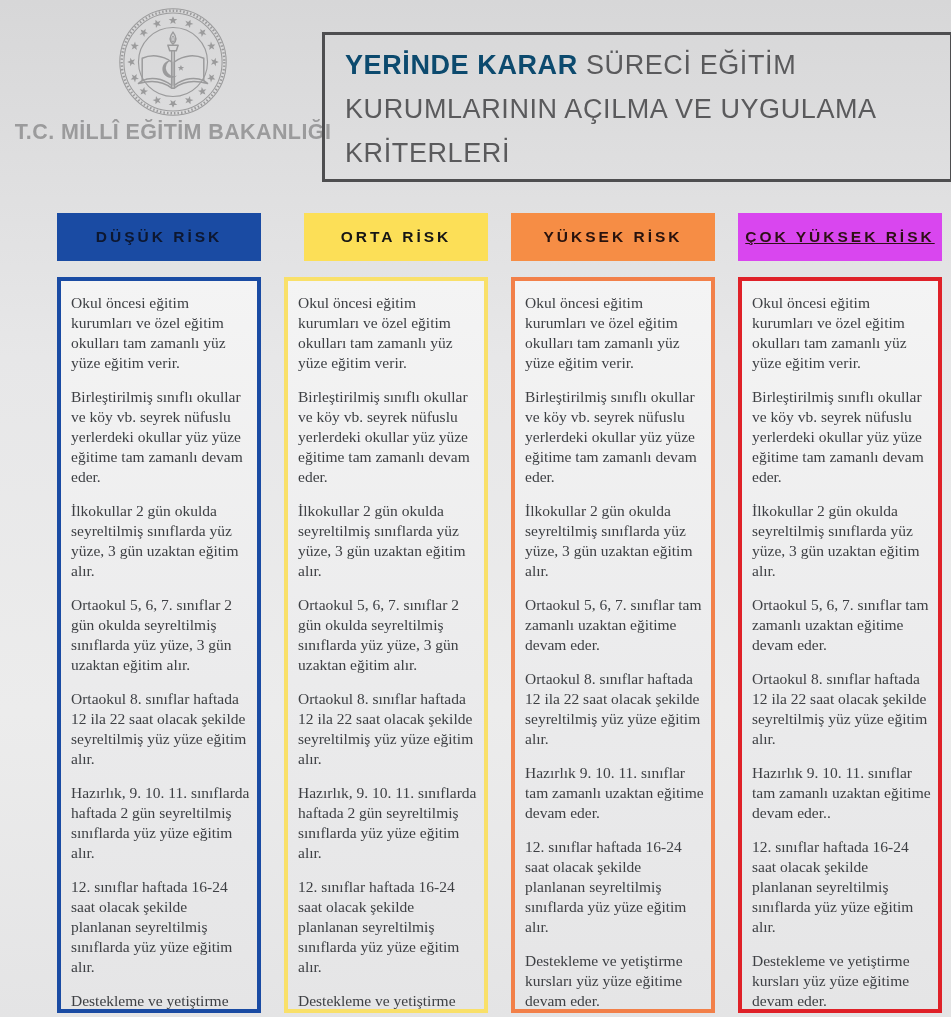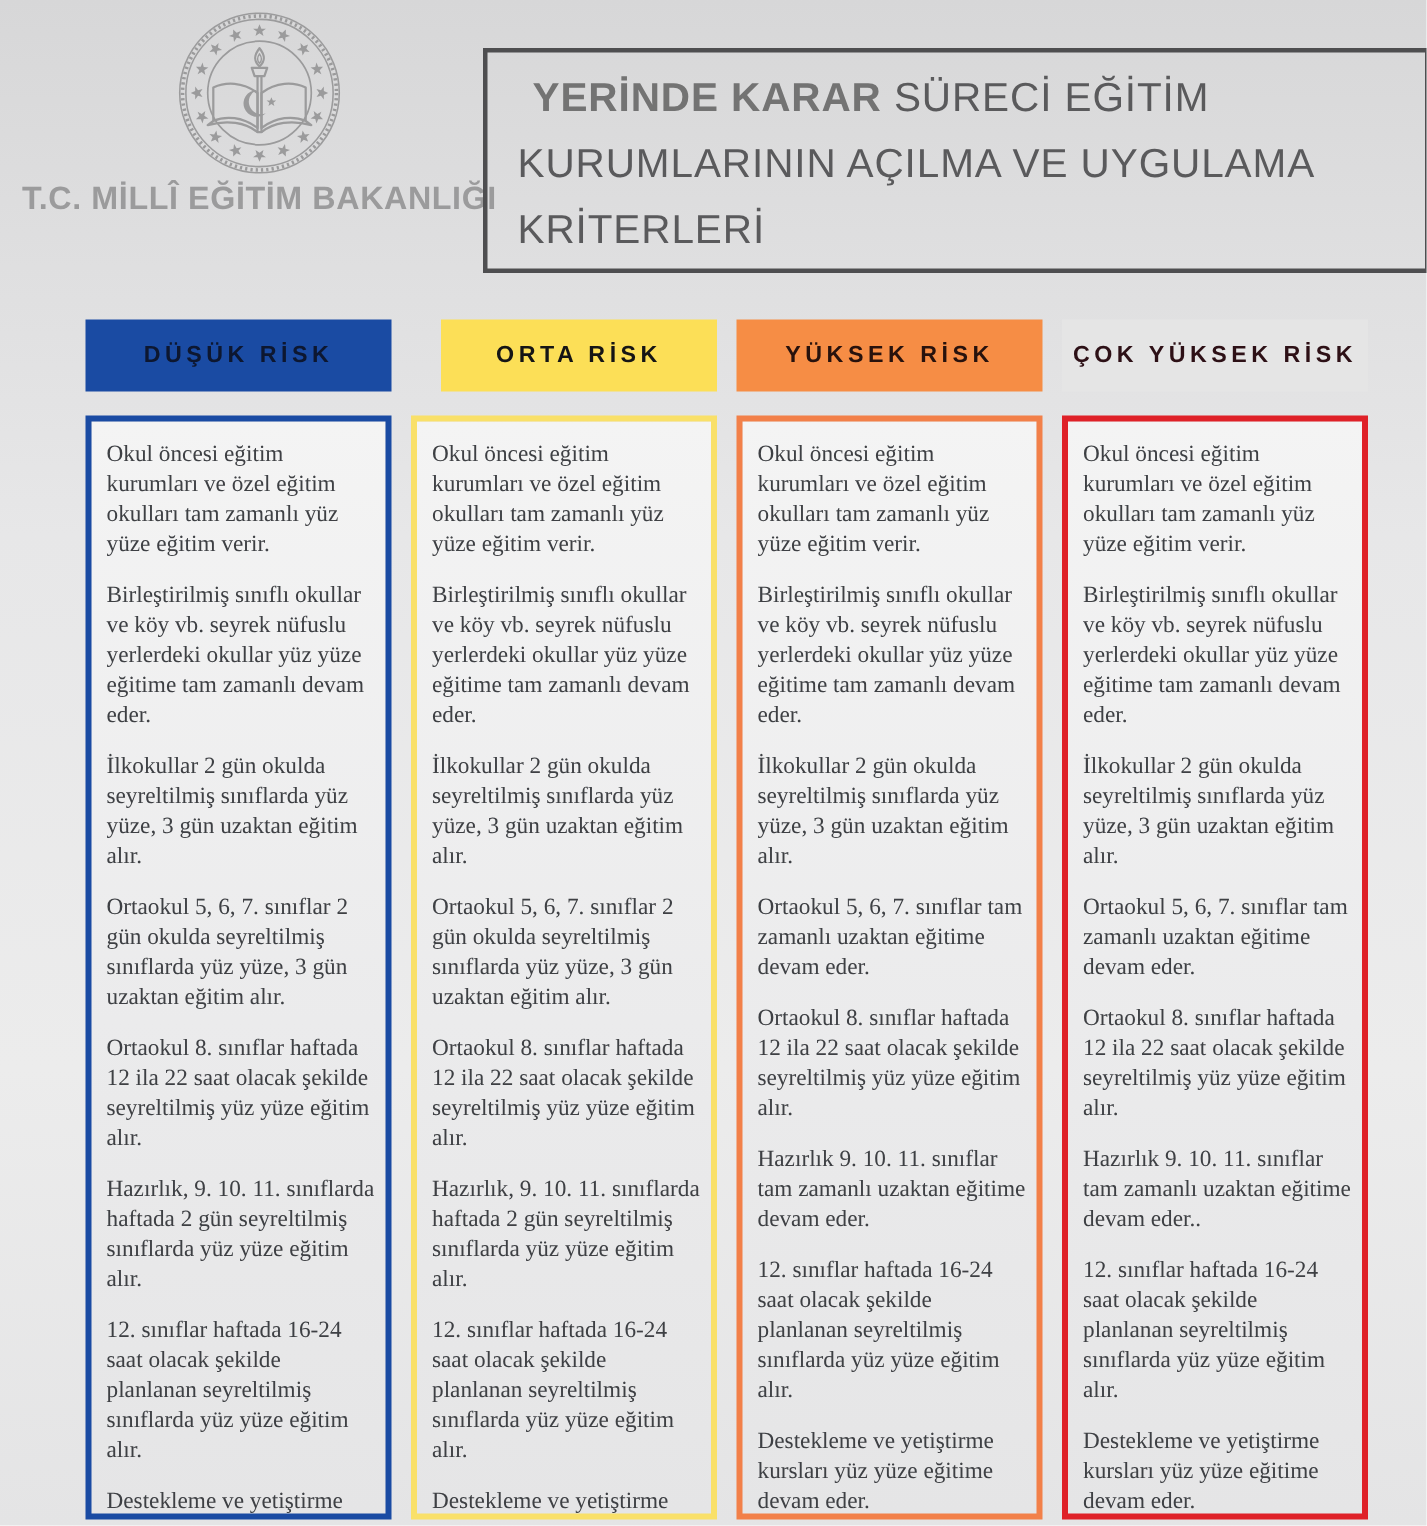--- a/index.html
+++ b/index.html
@@ -18,25 +18,25 @@
     margin-top:2px;
     font-weight:bold;font-size:21.5px;letter-spacing:.4px;color:#9b9b9c;
   }
   .title-box{
     position:absolute;left:322px;top:32px;right:-2px;height:136px;
     border:3px solid #4e4e50;
     padding:8px 18px 0 20px;
     box-sizing:content-box;
     font-size:27px;line-height:44px;letter-spacing:.6px;color:#5a5a5c;
   }
-  .title-box b{color:#737373;margin-left:10px;}
+  .title-box b{color:#0c4a6e;}
   
   .grid{
     position:absolute;left:57px;top:213px;width:761px;
-    display:grid;grid-template-columns:repeat(4,204px);column-gap:13px;
+    display:grid;grid-template-columns:repeat(4,204px);column-gap:23px;
   }
   .risk-column{width:204px;}
   .risk-header{
     height:48px;display:flex;align-items:center;justify-content:center;
     font-weight:bold;font-size:15.5px;letter-spacing:3px;color:#131320;
     margin-bottom:16px;white-space:nowrap;
   }
   .risk-body{
     height:736px;box-sizing:border-box;
     border:4px solid #888;
@@ -139,21 +139,21 @@
         <p>İlkokullar 2 gün okulda seyreltilmiş sınıflarda yüz yüze, 3 gün uzaktan eğitim alır.</p>
         <p>Ortaokul 5, 6, 7. sınıflar tam zamanlı uzaktan eğitime devam eder.</p>
         <p>Ortaokul 8. sınıflar haftada 12 ila 22 saat olacak şekilde seyreltilmiş yüz yüze eğitim alır.</p>
         <p>Hazırlık 9. 10. 11. sınıflar tam zamanlı uzaktan eğitime devam eder.</p>
         <p>12. sınıflar haftada 16-24 saat olacak şekilde planlanan seyreltilmiş sınıflarda yüz yüze eğitim alır.</p>
         <p>Destekleme ve yetiştirme kursları yüz yüze eğitime devam eder.</p>
       </div>
   </div>
 
   <div class="risk-column">
-    <div class="risk-header" style="background: #e5e5e5; color: rgb(45, 16, 22);">ÇOK YÜKSEK RİSK</div>
+    <div class="risk-header" style="background: #d946ef; color: rgb(45, 16, 22); text-decoration: underline;">ÇOK YÜKSEK RİSK</div>
     <div class="risk-body" style="border-color: rgb(223, 33, 40);">
         <p>Okul öncesi eğitim kurumları ve özel eğitim okulları tam zamanlı yüz yüze eğitim verir.</p>
         <p>Birleştirilmiş sınıflı okullar ve köy vb. seyrek nüfuslu yerlerdeki okullar yüz yüze eğitime tam zamanlı devam eder.</p>
         <p>İlkokullar 2 gün okulda seyreltilmiş sınıflarda yüz yüze, 3 gün uzaktan eğitim alır.</p>
         <p>Ortaokul 5, 6, 7. sınıflar tam zamanlı uzaktan eğitime devam eder.</p>
         <p>Ortaokul 8. sınıflar haftada 12 ila 22 saat olacak şekilde seyreltilmiş yüz yüze eğitim alır.</p>
         <p>Hazırlık 9. 10. 11. sınıflar tam zamanlı uzaktan eğitime devam eder..</p>
         <p>12. sınıflar haftada 16-24 saat olacak şekilde planlanan seyreltilmiş sınıflarda yüz yüze eğitim alır.</p>
         <p>Destekleme ve yetiştirme kursları yüz yüze eğitime devam eder.</p>
       </div>

